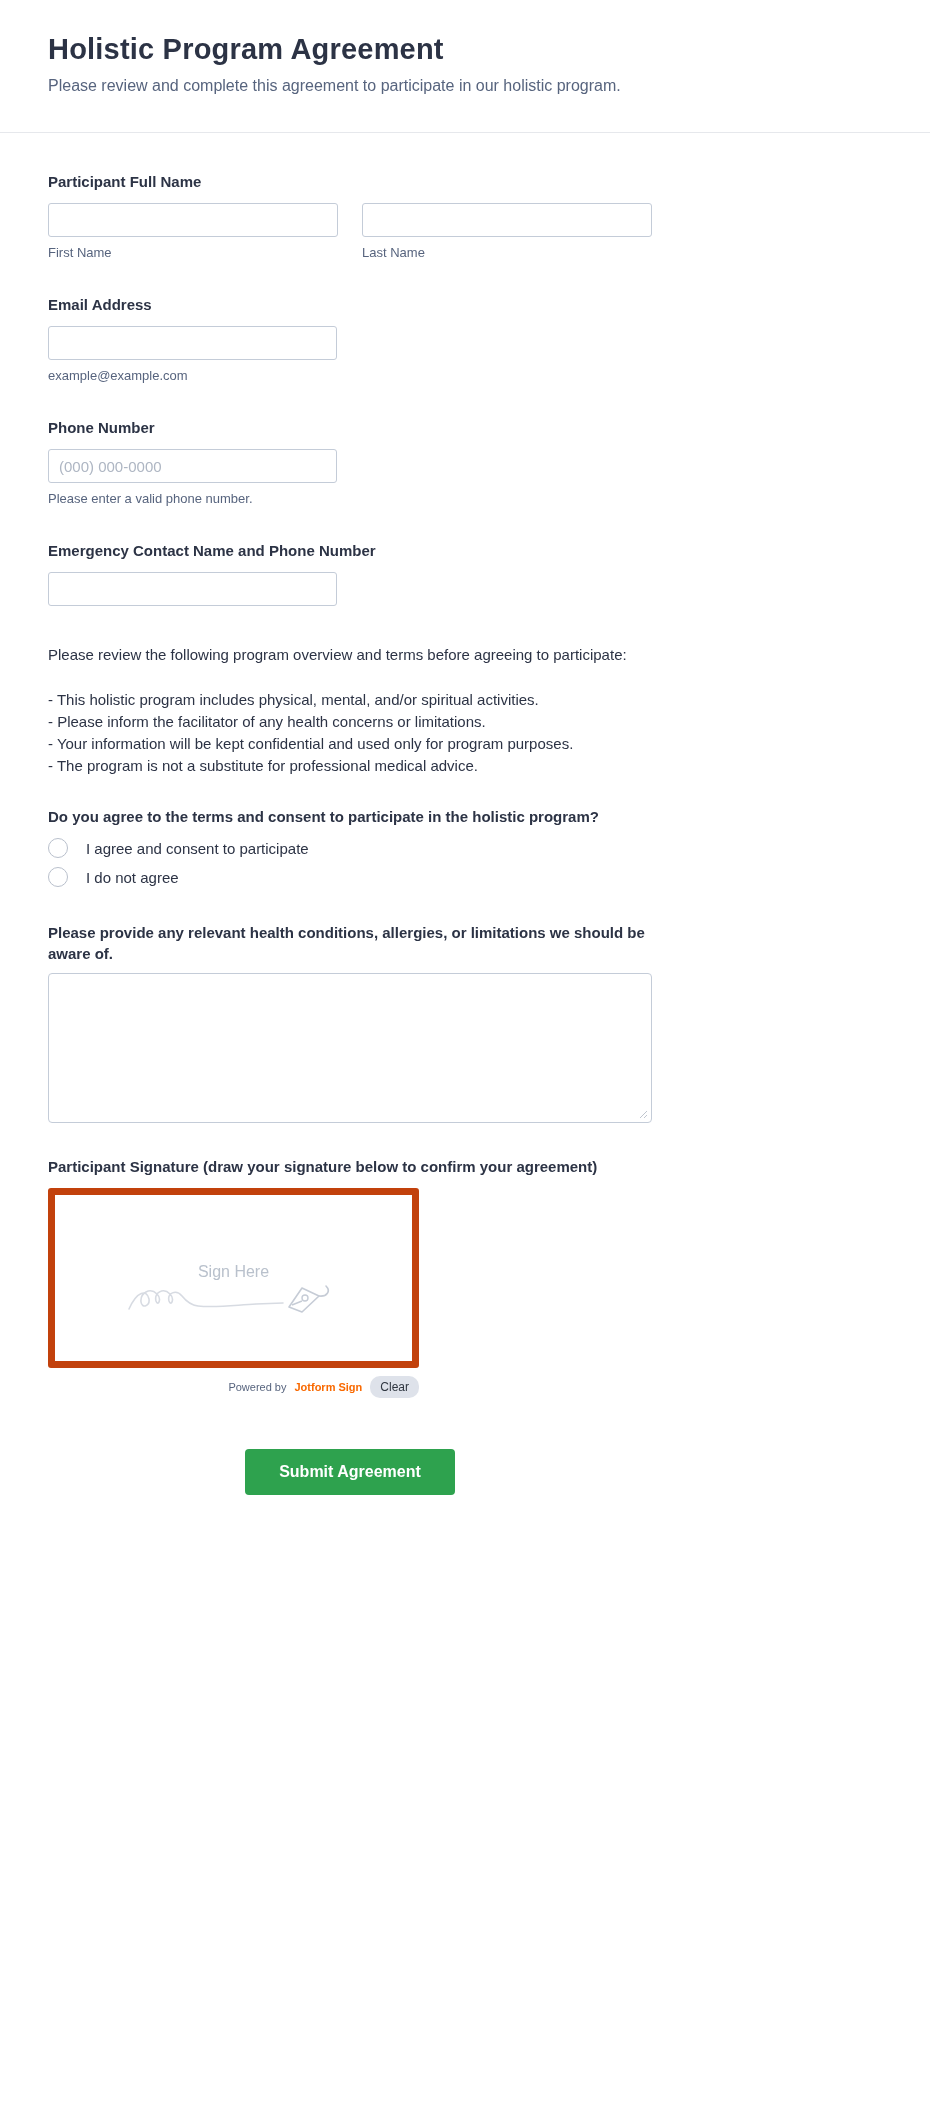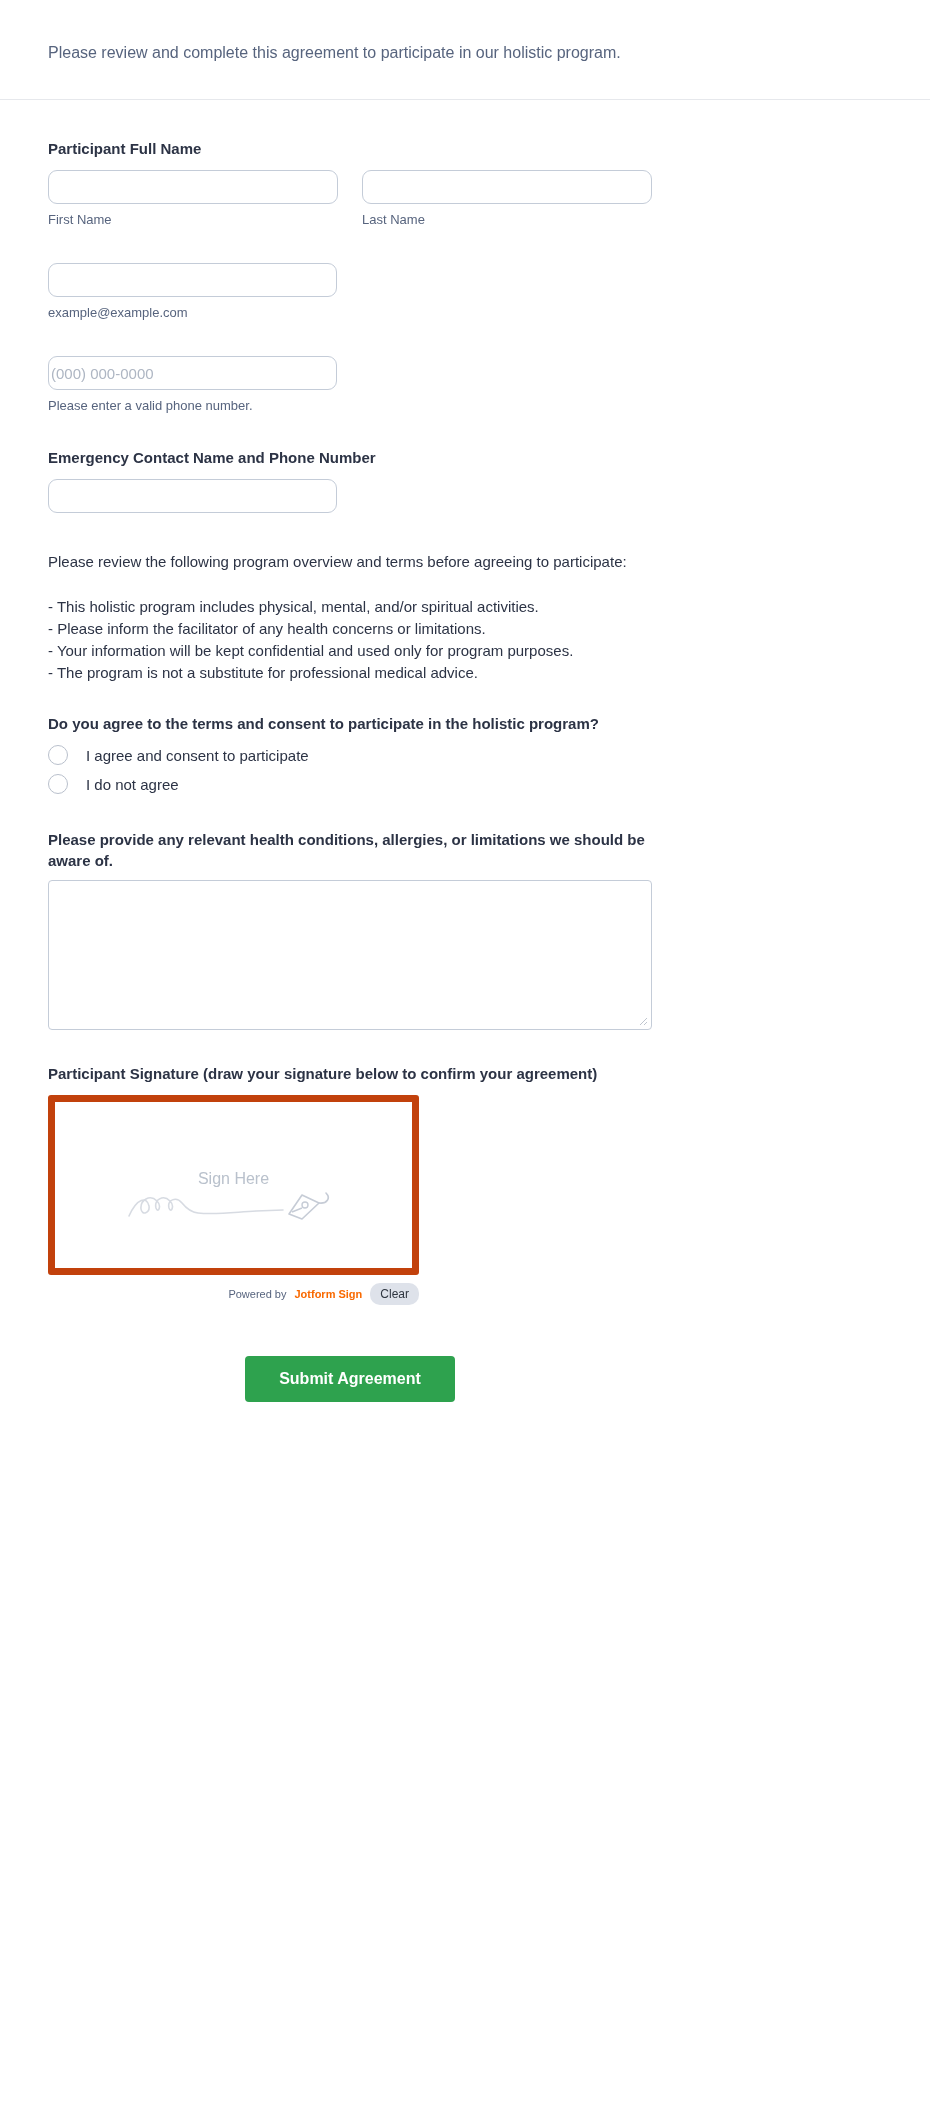--- a/index.html
+++ b/index.html
@@ -45,23 +45,23 @@
     white-space: nowrap;
   }
   .sublabel {
     font-size: 13px;
     color: #57647e;
     margin-top: 8px;
   }
   .text-input {
     height: 34px;
     border: 1px solid #c4ccd8;
-    border-radius: 9px;
+    border-radius: 3px;
     background: #fff;
-    padding: 0 2px;
+    padding: 0 10px;
     font-size: 15px;
     color: #2c3345;
     font-family: inherit;
     outline: none;
     width: 289px;
   }
   .text-input::placeholder { color: #aeb6c3; }
 
   .group { margin-bottom: 36px; }
   .group-emergency { margin-bottom: 38px; }
@@ -201,20 +201,21 @@
     font-family: inherit;
     cursor: pointer;
   }
 </style>
 </head>
 <body>
 
 <div class="page">
 
   <header class="form-header">
+    <h1 class="form-title">Holistic Program Agreement</h1>
     <div class="form-subtitle">Please review and complete this agreement to participate in our holistic program.</div>
   </header>
   <hr class="header-divider">
 
   <main class="form-body">
 
     <section class="group">
       <div class="q-label">Participant Full Name</div>
       <div class="name-row">
         <div class="name-col">
@@ -222,25 +223,27 @@
           <div class="sublabel">First Name</div>
         </div>
         <div class="name-col">
           <input type="text" class="text-input" style="">
           <div class="sublabel">Last Name</div>
         </div>
       </div>
     </section>
 
     <section class="group">
+      <div class="q-label">Email Address</div>
       <input type="text" class="text-input" style="">
       <div class="sublabel">example@example.com</div>
     </section>
 
     <section class="group">
+      <div class="q-label">Phone Number</div>
       <input type="text" class="text-input" placeholder="(000) 000-0000" style="">
       <div class="sublabel">Please enter a valid phone number.</div>
     </section>
 
     <section class="group group-emergency">
       <div class="q-label">Emergency Contact Name and Phone Number</div>
       <input type="text" class="text-input" style="">
     </section>
 
     <section>

